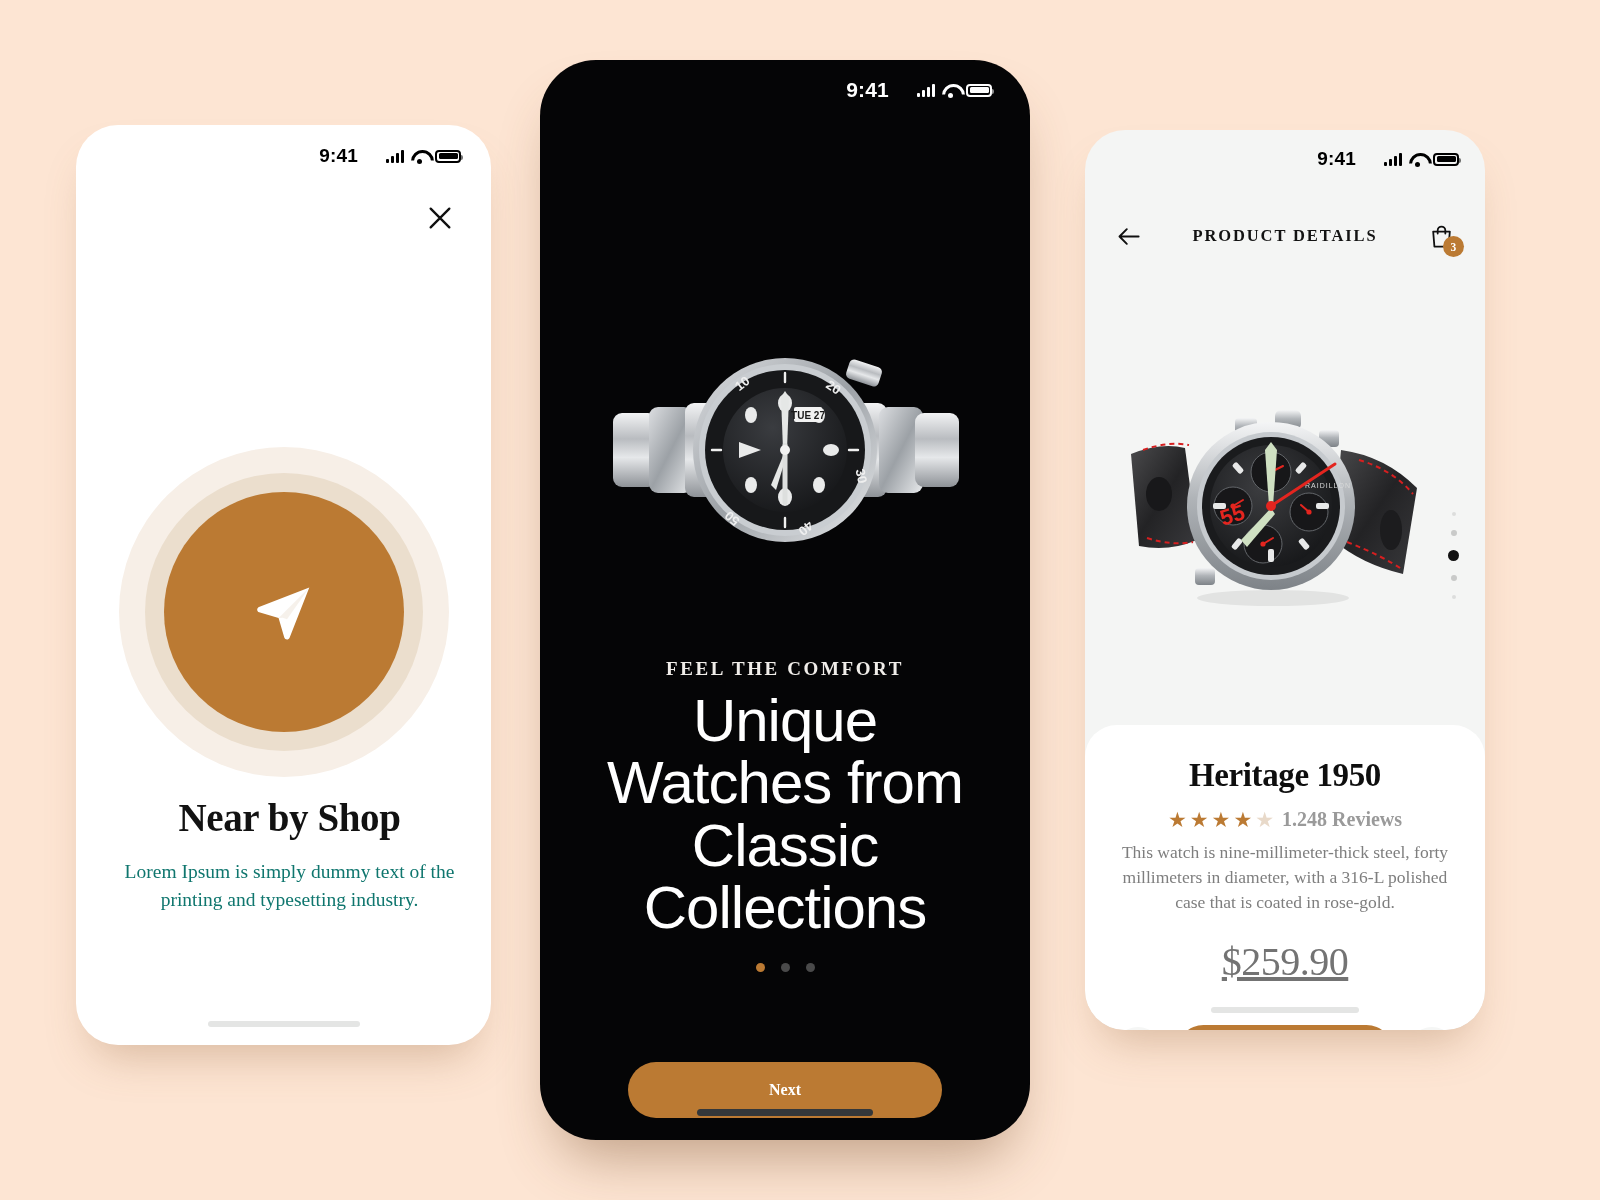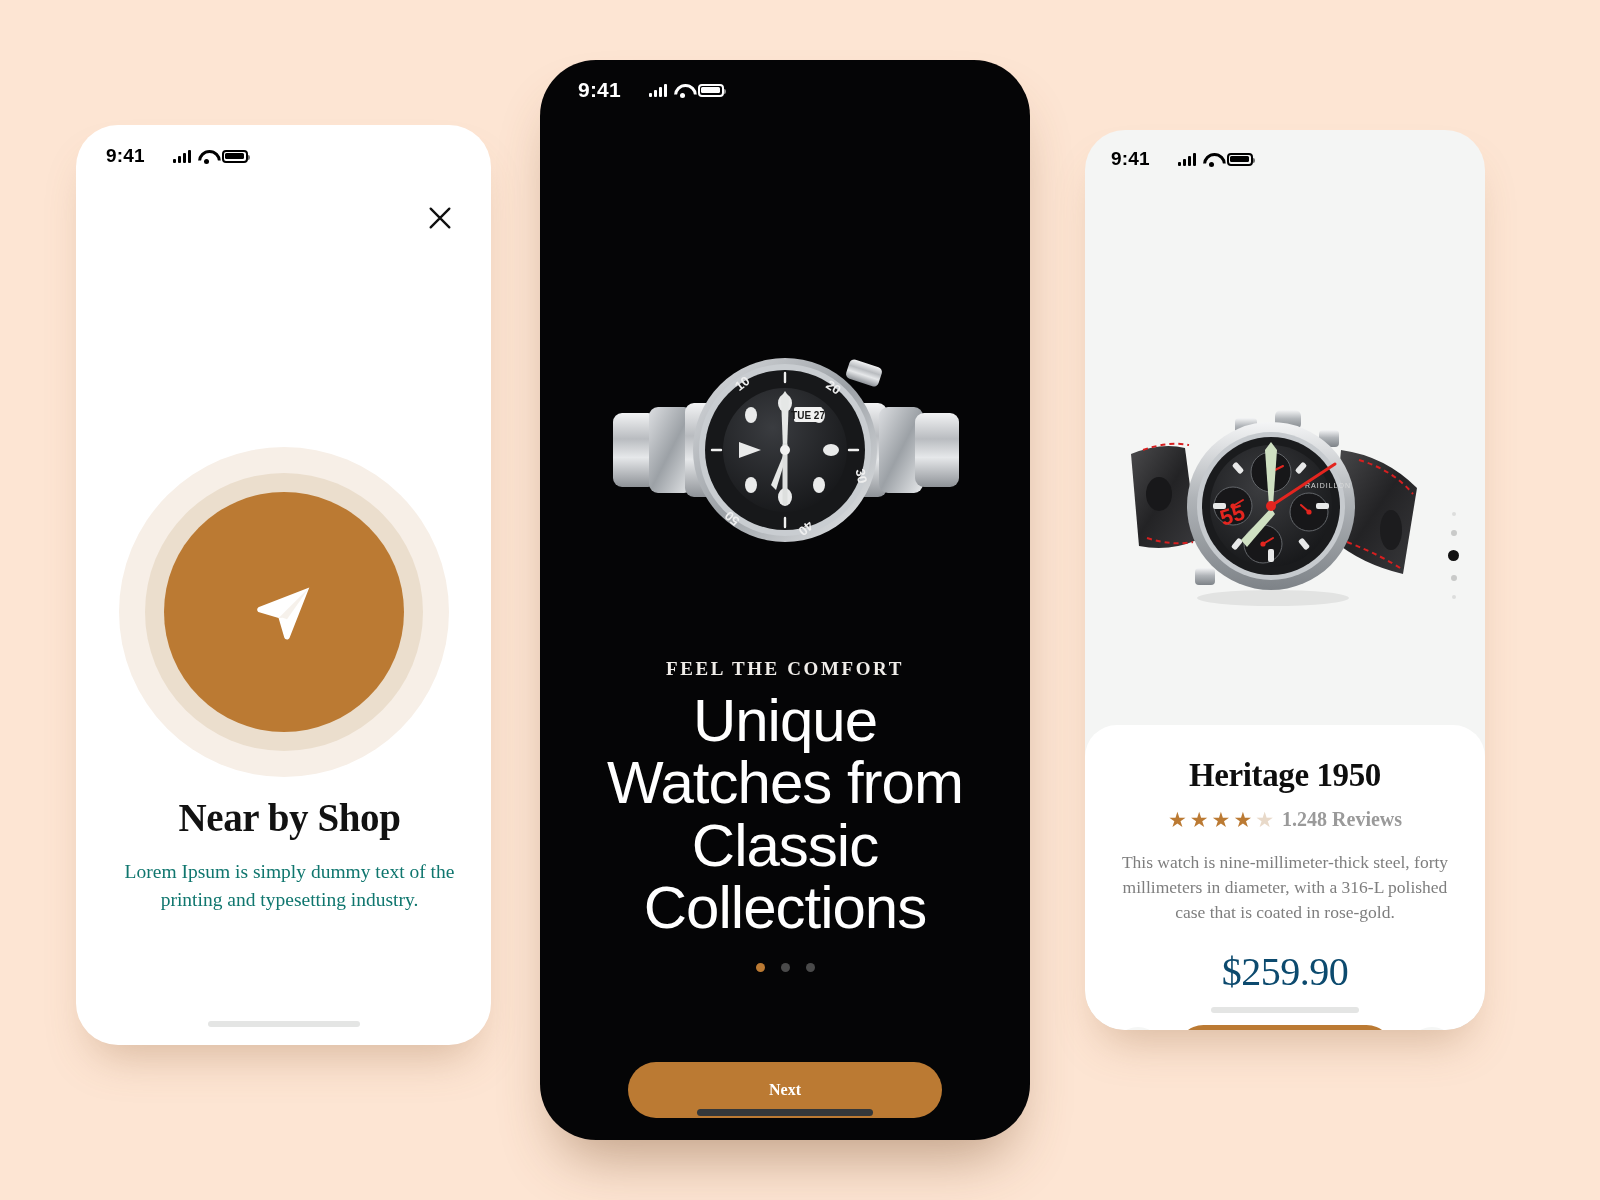--- a/index.html
+++ b/index.html
@@ -23,21 +23,21 @@
     filter: blur(5px);
     z-index:-1;
   }
   #phone-left  { left: 76px;  top: 125px; width: 415px; height: 920px;  border-radius: 42px; background:#FFFFFF; box-shadow: 0 26px 44px -16px rgba(150,100,60,.35); }
   #phone-mid   { left: 540px; top: 60px;  width: 490px; height: 1080px; border-radius: 56px; background:#050506; box-shadow: 0 34px 56px -18px rgba(120,75,40,.45); }
   #phone-right { left: 1085px;top: 130px; width: 400px; height: 900px;  border-radius: 40px; background:#F4F5F4; box-shadow: 0 26px 44px -16px rgba(150,100,60,.35); }
 
   
   .statusbar {
     position: absolute; left: 0; right: 0;
-    display: flex; align-items: center; justify-content: flex-start;
+    display: flex; align-items: center; justify-content: flex-end;
     padding: 0 30px;
     font-size: 19px; font-weight: 700; letter-spacing: .2px; gap: 28px;
   }
   #phone-left  .statusbar { top: 20px;  color:#000; }
   #phone-mid   .statusbar { top: 18px;  color:#fff; padding: 0 38px; font-size:21px;}
   #phone-right .statusbar { top: 18px;  color:#000; padding: 0 26px;}
   .sb-right { display:flex; align-items:center; gap:7px; }
 
   .ico-signal { display:flex; align-items:flex-end; gap:2px; height:13px; }
   .ico-signal i { display:block; width:3px; background:currentColor; border-radius:1px; }
@@ -153,26 +153,26 @@
   .p3-title {
     font-family:"Liberation Serif", serif; font-weight:700;
     font-size:33px; line-height:1.14; color:#0E0E0E; letter-spacing:-0.4px;
   }
   .p3-rating { margin-top:13px; display:flex; align-items:center; justify-content:center; gap:8px; }
   .stars { display:flex; gap:3px; }
   .stars span { font-size:21px; line-height:1; color:#BB7A33; }
   .stars span.off { color:#E8D9C9; }
   .reviews { font-family:"Liberation Serif", serif; font-size:20px; color:#9A9A9A;font-weight:bold; }
   .p3-desc {
-    margin-top:19px; font-family:"Liberation Serif", serif;
+    margin-top:9px; font-family:"Liberation Serif", serif;
     font-size:17.5px; line-height:1.45; color:#7E7E7E; padding:0 2px;
   }
   .p3-price {
     margin-top:22px; font-family:"Liberation Serif", serif;
-    font-size:40px; color:#0c4a6e; letter-spacing:-0.5px;
+    font-size:40px; color:#737373; letter-spacing:-0.5px;text-decoration:underline;
   }
   .p3-actions {
     position:absolute; left:28px; right:28px; top:300px;
     display:flex; align-items:center; gap:14px;
   }
   .round-btn {
     width:50px; height:50px; min-width:50px; border-radius:50%;
     background:#F5F6F5; border:none; cursor:pointer;
     display:flex; align-items:center; justify-content:center;
   }
@@ -353,20 +353,35 @@
             <i></i>
             <i></i>
           </span>
         <span class="ico-wifi"></span>
         <span class="ico-batt">
             <i></i>
           </span>
       </span>
     </div>
 
+    <div class="p3-nav">
+      <div class="nav-ico">
+        <svg viewBox="0 0 24 24">
+          <path d="M21 12 H4 M10.5 5.5 L4 12 l6.5 6.5" stroke="#101010" stroke-width="1.7" fill="none" stroke-linecap="round" stroke-linejoin="round"></path>
+        </svg>
+      </div>
+      <div class="p3-nav-title">PRODUCT DETAILS</div>
+      <div class="nav-ico">
+        <svg viewBox="0 0 24 24">
+          <path d="M4.6 7.6 h14.8 l-1.1 13.4 H5.7 z" fill="none" stroke="#101010" stroke-width="1.6" stroke-linejoin="round"></path>
+          <path d="M8.6 9.4 V6.6 a3.4 3.4 0 0 1 6.8 0 v2.8" fill="none" stroke="#101010" stroke-width="1.6" stroke-linecap="round"></path>
+        </svg>
+        <span class="cart-badge">3</span>
+      </div>
+    </div>
 
     <div class="p3-gallery">
       <div class="shot">
         <svg width="300" height="230" viewBox="0 0 300 230">
           <defs>
             <linearGradient id="st3" x1="0" y1="0" x2="0" y2="1">
               <stop offset="0" stop-color="#F4F5F6"></stop>
                 <stop offset=".45" stop-color="#B0B4B8"></stop>
               <stop offset="1" stop-color="#7E8388"></stop>
             </linearGradient>

